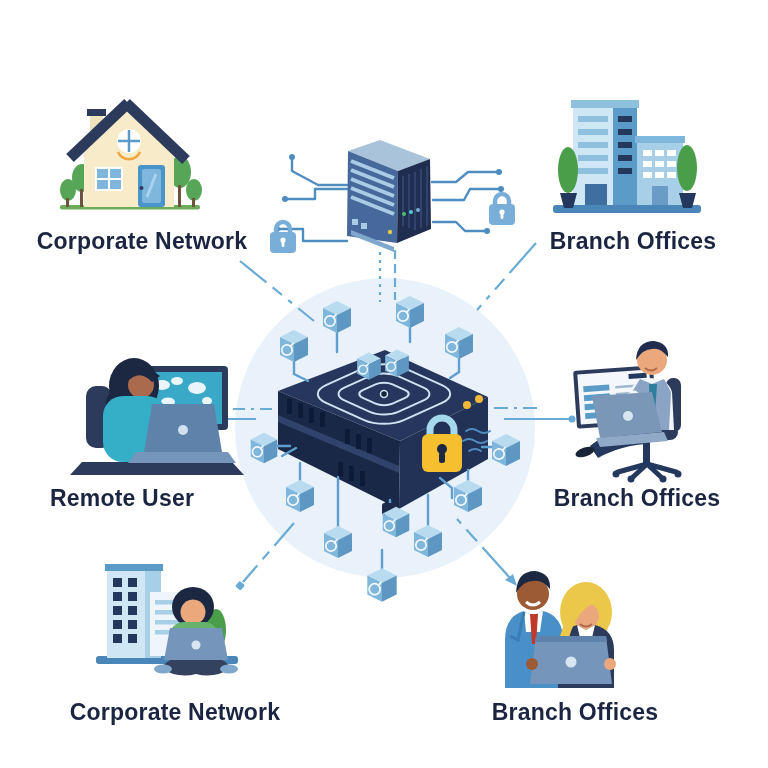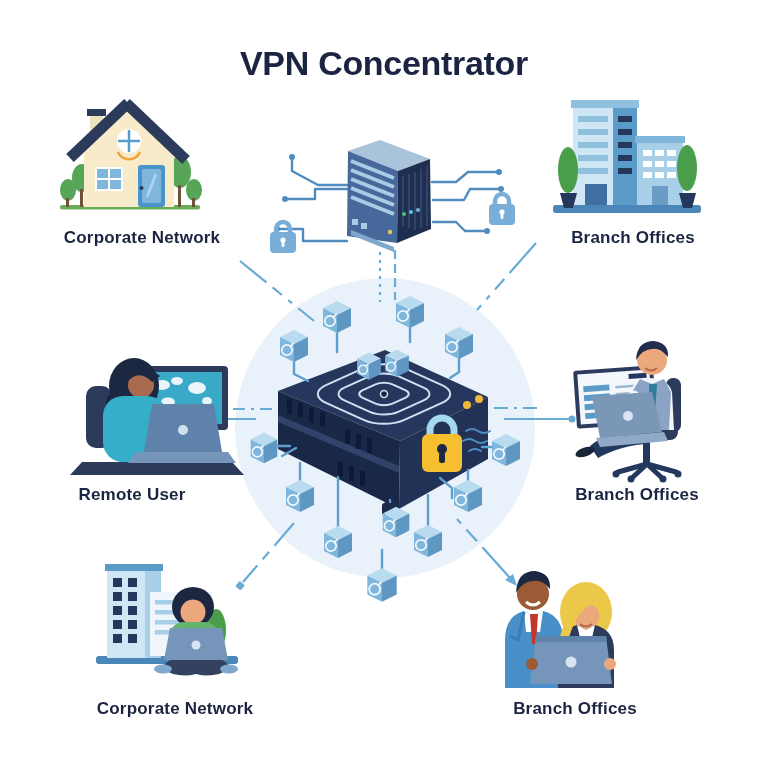--- a/index.html
+++ b/index.html
@@ -1,19 +1,19 @@
 <!DOCTYPE html>
 <html><head>
 <meta charset="utf-8">
 <style>
   html,body{margin:0;padding:0;background:#ffffff;}
   .canvas{position:relative;width:768px;height:768px;background:#ffffff;overflow:hidden;
           font-family:"Liberation Sans",sans-serif;}
   .canvas svg{position:absolute;left:0;top:0;}
-  .label{position:absolute;width:240px;text-align:center;font-size:17px;font-weight:700;
+  .label{position:absolute;width:240px;text-align:center;font-size:23px;font-weight:700;
          color:#1b2440;letter-spacing:.2px;}
   .title{position:absolute;left:0;top:44px;width:768px;text-align:center;
          font-size:34px;font-weight:700;color:#1b2440;letter-spacing:-.3px;}
 </style>
 </head>
 <body>
 
 <div class="canvas">
 
 <svg width="768" height="768" viewBox="0 0 768 768">
@@ -394,21 +394,20 @@
     <g>
       <polygon points="536,636 606,636 612,684 530,684" fill="#7596ba"></polygon>
       <polygon points="536,636 606,636 607,642 535,642" fill="#5e82aa"></polygon>
       <circle cx="571" cy="662" r="5.5" fill="#d8e6f2"></circle>
     </g>
     <circle cx="532" cy="664" r="6" fill="#9c5b35"></circle>
     <circle cx="610" cy="664" r="6" fill="#eaa87c"></circle>
   </g>
 </svg>
 
-<div class="title">VPN Concentrator</div>
 <div class="label" style="left:22px;top:228px;">Corporate Network</div>
 <div class="label" style="left:513px;top:228px;">Branch Offices</div>
-<div class="label" style="left:12px;top:485px;">Remote User</div>
+<div class="label" style="left:2px;top:485px;">Remote User</div>
 <div class="label" style="left:517px;top:485px;">Branch Offices</div>
 <div class="label" style="left:55px;top:699px;">Corporate Network</div>
 <div class="label" style="left:455px;top:699px;">Branch Offices</div>
 
 </div>
 
 </body></html>

